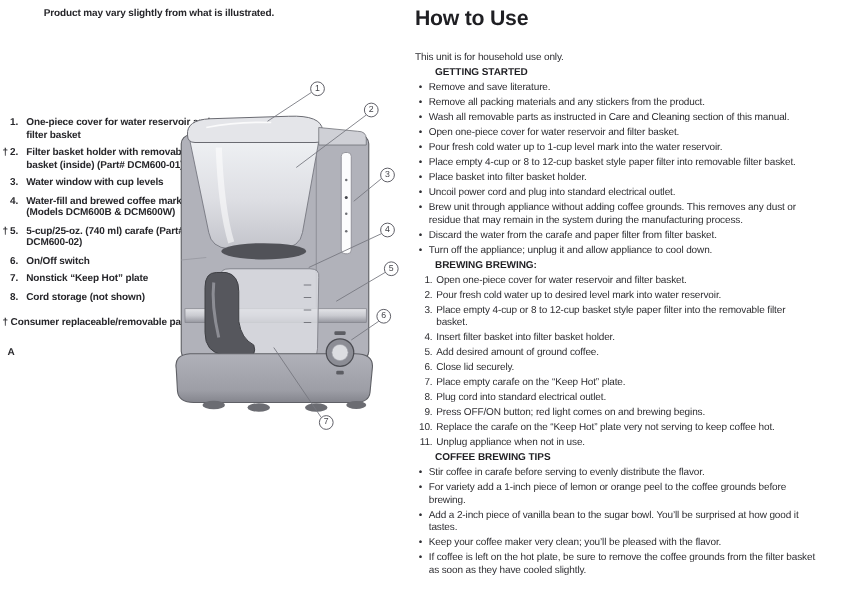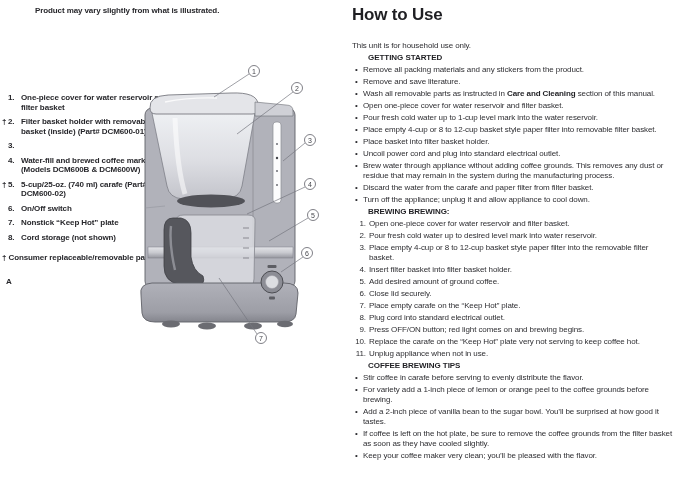--- a/index.html
+++ b/index.html
@@ -22,62 +22,63 @@
   .part-item .dag{width:6px;flex:none;}
   .part-item .num{width:13px;flex:none;}
   .part-item .ptxt{flex:1;}
   .footnote{margin-top:11px;font-size:8px;font-weight:bold;letter-spacing:-0.1px;}
   .page-letter{margin-top:14px;margin-left:4px;font-size:8px;font-weight:bold;}
   
   .illustration{position:absolute;left:135px;top:58px;width:200px;height:310px;}
   .callout-num{font-size:7px;fill:#44454b;font-family:"Liberation Sans",sans-serif;}
   
   .right-col{
-    position:absolute;left:352px;top:5px;width:322px;
+    position:absolute;left:332px;top:5px;width:322px;
     font-size:8px;line-height:10px;letter-spacing:-0.1px;color:#2e2e32;
   }
   h1.howto{
     font-size:17px;line-height:20px;margin:0 0 3px 0;font-weight:bold;
     letter-spacing:-0.2px;color:#1f1f23;
   }
   .intro{margin:16px 0 2px 0;}
   h2.sec{
     font-size:8px;line-height:10px;margin:2px 0 2px 16px;font-weight:bold;
     letter-spacing:-0.05px;color:#1f1f23;
   }
   .blist,.nlist{margin:0;padding:0;list-style:none;}
   .bitem{display:flex;margin:0 0 2px 0;}
   .bitem .dot{width:8px;flex:none;padding-left:3px;}
   .bitem .dot::before{content:"\2022";}
   .bitem .btxt{flex:1;}
   .nitem{display:flex;margin:0 0 2px 0;}
   .nitem .sn{width:14px;flex:none;text-align:right;padding-right:3px;}
   .nitem .stxt{flex:1;}
   .note{margin:0 0 2px 0;}
-  b.inl{font-weight:bold;color:#1f1f23;text-align:center;}
+  b.inl{font-weight:normal;color:#1f1f23;text-align:center;}
 </style>
 </head>
 <body>
 
 <div class="disclaimer">Product may vary slightly from what is illustrated.</div>
 
 <div class="left-col">
   <div class="part-item">
     <span class="dag"></span>
     <span class="num">1.</span>
     <span class="ptxt">One-piece cover for water reservoir and filter basket</span>
   </div>
   <div class="part-item">
     <span class="dag">†</span>
     <span class="num">2.</span>
     <span class="ptxt">Filter basket holder with removable filter basket (inside) (Part# DCM600-01)</span>
   </div>
   <div class="part-item">
     <span class="dag"></span>
     <span class="num">3.</span>
+    <span class="ptxt">Water window with cup levels</span>
   </div>
   <div class="part-item">
     <span class="dag"></span>
     <span class="num">4.</span>
     <span class="ptxt">Water-fill and brewed coffee markings (Models DCM600B &amp; DCM600W)</span>
   </div>
   <div class="part-item">
     <span class="dag">†</span>
     <span class="num">5.</span>
     <span class="ptxt">5-cup/25-oz. (740 ml) carafe (Part# DCM600-02)</span>
@@ -216,28 +217,28 @@
 </svg>
 
 <div class="right-col">
   <h1 class="howto">How to Use</h1>
   <p class="intro">This unit is for household use only.</p>
 
   <h2 class="sec">GETTING STARTED</h2>
   <div class="blist">
     <div class="bitem">
         <span class="dot"></span>
+        <span class="btxt">Remove and save literature.</span>
+      </div>
+    <div class="bitem">
+        <span class="dot"></span>
         <span class="btxt">Remove all packing materials and any stickers from the product.</span>
       </div>
     <div class="bitem">
         <span class="dot"></span>
-        <span class="btxt">Remove and save literature.</span>
-      </div>
-    <div class="bitem">
-        <span class="dot"></span>
         <span class="btxt"><span>Wash all removable parts as instructed in </span><b class="inl">Care and Cleaning</b><span> section of this manual.</span></span>
       </div>
     <div class="bitem">
         <span class="dot"></span>
         <span class="btxt">Open one-piece cover for water reservoir and filter basket.</span>
       </div>
     <div class="bitem">
         <span class="dot"></span>
         <span class="btxt">Pour fresh cold water up to 1-cup level mark into the water reservoir.</span>
       </div>
@@ -248,21 +249,21 @@
     <div class="bitem">
         <span class="dot"></span>
         <span class="btxt">Place basket into filter basket holder.</span>
       </div>
     <div class="bitem">
         <span class="dot"></span>
         <span class="btxt">Uncoil power cord and plug into standard electrical outlet.</span>
       </div>
     <div class="bitem">
         <span class="dot"></span>
-        <span class="btxt">Brew water through appliance without adding coffee grounds.  This removes any dust or residue that may remain in the system during the manufacturing process.</span>
+        <span class="btxt">Brew unit through appliance without adding coffee grounds.  This removes any dust or residue that may remain in the system during the manufacturing process.</span>
       </div>
     <div class="bitem">
         <span class="dot"></span>
         <span class="btxt">Discard the water from the carafe and paper filter from filter basket.</span>
       </div>
     <div class="bitem">
         <span class="dot"></span>
         <span class="btxt">Turn off the appliance; unplug it and allow appliance to cool down.</span>
       </div>
   </div>
@@ -326,20 +327,20 @@
     <div class="bitem">
         <span class="dot"></span>
         <span class="btxt">For variety add a 1-inch piece of lemon or orange peel to the coffee grounds before brewing.</span>
       </div>
     <div class="bitem">
         <span class="dot"></span>
         <span class="btxt">Add a 2-inch piece of vanilla bean to the sugar bowl.  You’ll be surprised at how good it tastes.</span>
       </div>
     <div class="bitem">
         <span class="dot"></span>
+        <span class="btxt">Keep your coffee maker very clean; you’ll be pleased with the flavor.</span>
+      </div>
+    <div class="bitem">
+        <span class="dot"></span>
         <span class="btxt">If coffee is left on the hot plate, be sure to remove the coffee grounds from the filter basket as soon as they have cooled slightly.</span>
       </div>
-    <div class="bitem">
-        <span class="dot"></span>
-        <span class="btxt">Keep your coffee maker very clean; you’ll be pleased with the flavor.</span>
-      </div>
   </div>
 </div>
 
 </body></html>

